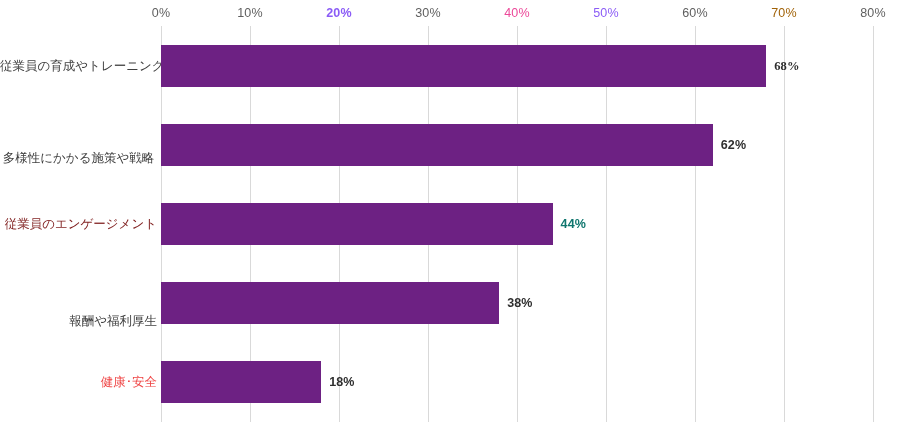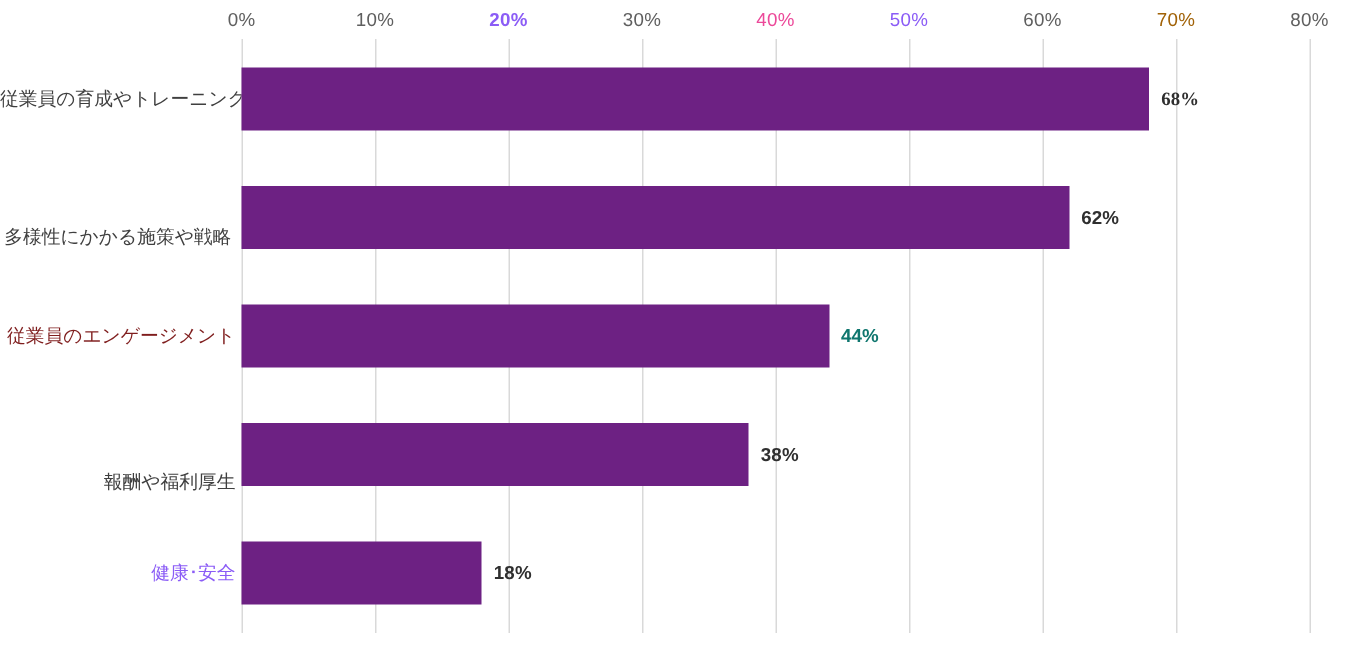--- a/index.html
+++ b/index.html
@@ -110,21 +110,21 @@
       <div class="x-tick-label" style="left: 695px; color: rgb(95, 95, 95);">60%</div>
       <div class="x-tick-label" style="left: 784px; color: #a16207;">70%</div>
       <div class="x-tick-label" style="left: 873px; color: rgb(95, 95, 95);">80%</div>
     </div>
 
   <div id="category-labels">
       <div class="cat-label" style="top: 33.6px; color: rgb(63, 63, 63);">従業員の育成やトレーニング</div>
       <div class="cat-label" style="top: 126px; color: rgb(63, 63, 63); text-align: center;">多様性にかかる施策や戦略</div>
       <div class="cat-label" style="top: 192px; color: #7f1d1d;">従業員のエンゲージメント</div>
       <div class="cat-label" style="top: 271.2px; color: rgb(63, 63, 63); margin-top: 18px;">報酬や福利厚生</div>
-      <div class="cat-label" style="top: 350.4px; color: #8b5cf6;">健康･安全</div>
+      <div class="cat-label" style="top: 350.4px; color: #ef4444;">健康･安全</div>
     </div>
 
   <div id="plot-area">
     <div id="gridlines">
         <div class="gridline axis-zero" style="left: 0px; background: rgb(217, 217, 217);"></div>
         <div class="gridline" style="left: 89px; background: rgb(217, 217, 217);"></div>
         <div class="gridline" style="left: 178px; background: rgb(217, 217, 217);"></div>
         <div class="gridline" style="left: 267px; background: rgb(217, 217, 217);"></div>
         <div class="gridline" style="left: 356px; background: rgb(217, 217, 217);"></div>
         <div class="gridline" style="left: 445px; background: rgb(217, 217, 217);"></div>

